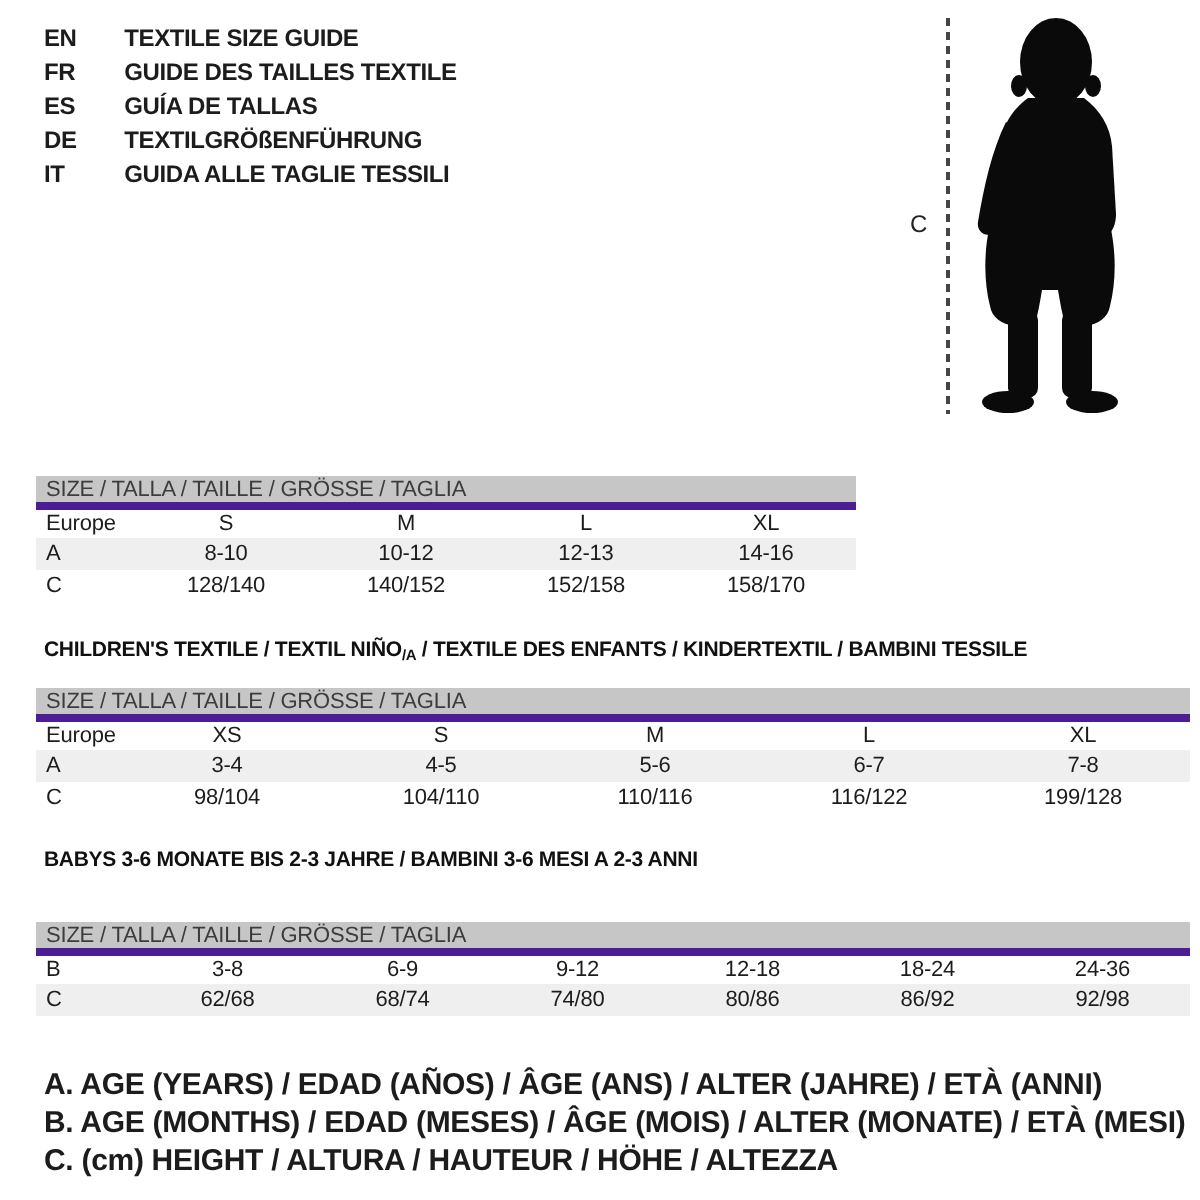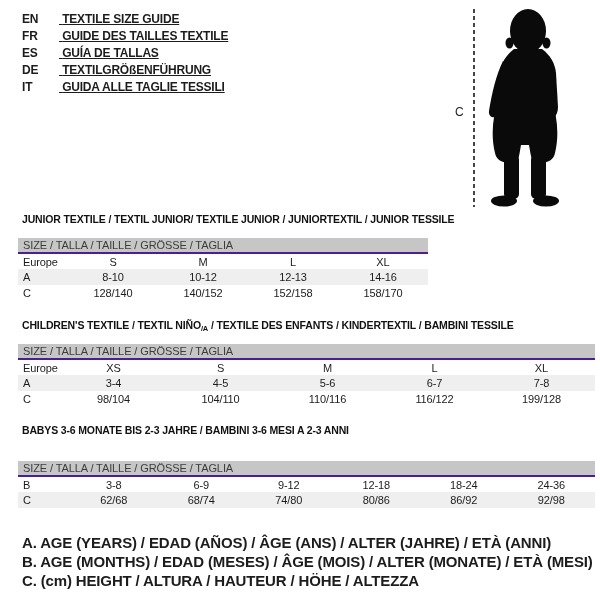--- a/index.html
+++ b/index.html
@@ -8,21 +8,21 @@
     background:#ffffff;
     font-family:"Liberation Sans", sans-serif;
     color:#1c1c1c;
     position:relative;
     overflow:hidden;
   }
   .page { position:absolute; inset:0; }
 
   
   .langs { position:absolute; left:22px; top:11px; font-weight:bold; font-size:12px; letter-spacing:-0.2px; }
-  .lang-row { height:17px; line-height:17px; white-space:nowrap;text-decoration:underline; }
+  .lang-row { height:17px; line-height:17px; white-space:nowrap; }
   .lang-code { display:inline-block; width:37px; }
 
   
   .measure-line {
     position:absolute; left:473px; top:9px; width:2px; height:198px;
     background:repeating-linear-gradient(to bottom,#454545 0 4px,transparent 4px 7px);
   }
   .measure-label { position:absolute; left:455px; top:105px; font-size:12px; color:#222; }
   .baby-svg { position:absolute; left:483px; top:5px; width:86px; height:202px; }
   .baby-svg * { fill:#0a0a0a; }
@@ -37,21 +37,21 @@
 
   
   table.size-table {
     position:absolute; left:18px;
     border-collapse:collapse; table-layout:fixed;
     font-size:11px; letter-spacing:-0.1px; color:#1c1c1c;
   }
   table.size-table th {
     background:#c6c6c6; color:#3c3c3c; font-weight:normal;
     text-align:left; font-size:11px; height:15px; padding:0 0 0 5px;
-    border-bottom:2px solid #4c1d95; white-space:nowrap;
+    border-bottom:4px solid #4c1d95; white-space:nowrap;
   }
   table.size-table td { height:16px; padding:0 2px; text-align:center; white-space:nowrap;margin-left:36px; }
   table.size-table td:first-child { text-align:left; padding-left:5px; }
   table.size-table tbody tr:nth-child(even) td { background:#efefef; }
   #table-junior   { top:238px; width:410px; }
   #table-children { top:344px; width:577px; }
   #table-babies   { top:461px; width:577px; }
   #title-junior   { top:212px; }
   #title-children { top:318px; }
   #title-babies   { top:423px; }
@@ -97,21 +97,20 @@
     <path d="M31 44 C23 50 18 58 17 68 L15 102 C15 112 22 117 30 117 L60 117 C68 117 75 112 75 102 L73 68 C72 58 67 50 59 44 Z"></path>
     <path d="M20 56 C13 70 9 88 6 106 C5 113 14 115 15 108 C18 92 22 74 27 62 Z"></path>
     <path d="M63 54 C68 63 71 76 72 92 C72 99 63 100 63 93 C62 79 59 67 55 58 Z"></path>
     <path d="M16 94 C9 112 8 132 12 148 C13 154 18 157 24 158 L34 159 C36 152 37 146 38 140 L46 140 C47 146 48 152 50 159 L60 158 C66 157 71 154 72 148 C76 132 75 112 68 94 Z"></path>
     <rect x="21" y="150" width="15" height="44" rx="5"></rect>
     <rect x="48" y="150" width="15" height="44" rx="5"></rect>
     <ellipse cx="21" cy="196" rx="13" ry="5.5"></ellipse>
     <ellipse cx="63" cy="196" rx="13" ry="5.5"></ellipse>
   </svg>
 
-  <div class="tbl-title" id="title-junior">JUNIOR TEXTILE / TEXTIL JUNIOR/ TEXTILE JUNIOR / JUNIORTEXTIL / JUNIOR TESSILE</div>
   <table class="size-table" id="table-junior">
       <colgroup>
         <col style="width: 50px;">
         <col>
         <col>
         <col>
         <col>
       </colgroup>
       <thead>
         <tr>

